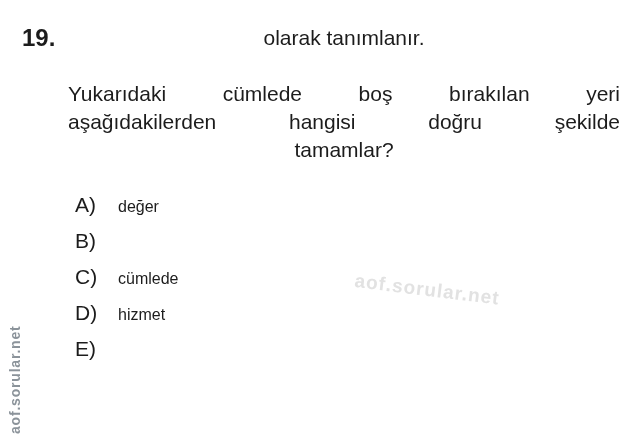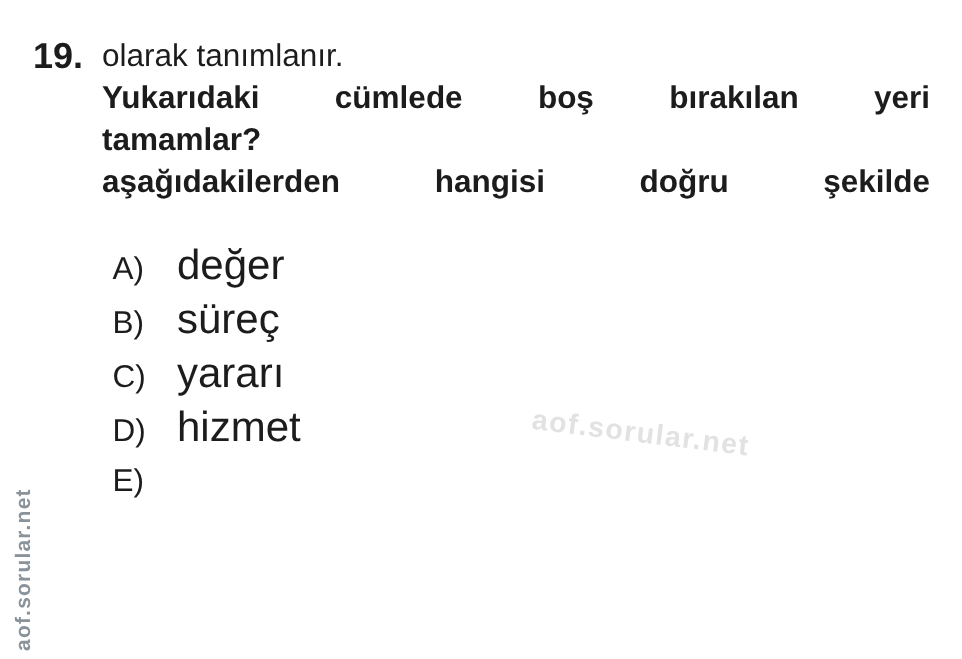--- a/index.html
+++ b/index.html
@@ -64,51 +64,52 @@
     font-weight: bold;
   }
 
   .qbody {
     width: 552px;
     font-size: 21px;
     line-height: 28px;
   }
 
   .line {
-    text-align: left;
+    text-align: center;
   }
 
   .line.just {
     text-align: justify;
     text-align-last: justify;
   }
 
   .prompt {
-    font-weight: bold;
+    margin-top: 28px;
+    font-weight: normal;
   }
 
   
   .options {
     margin-top: 27px;
     padding-left: 7px;
   }
 
   .option-row {
     display: flex;
     align-items: baseline;
     height: 36px;
   }
 
   .option-letter {
     width: 43px;
     font-size: 21px;
   }
 
   .option-text {
-    font-size: 28px;
+    font-size: 16px;
   }
 </style>
 </head>
 <body>
 
 <div class="page">
 
   <div class="watermark-center">aof.sorular.net</div>
 
   <div class="watermark-left">aof.sorular.net</div>
@@ -118,39 +119,38 @@
     <div class="qnum">19.</div>
 
     <div class="qbody">
 
       <div>
         <div class="line">olarak tanımlanır.</div>
       </div>
 
       <div class="prompt">
         <div class="line just">Yukarıdaki cümlede boş bırakılan yeri</div>
+        <div class="line just">aşağıdakilerden hangisi doğru şekilde</div>
         <div class="line">tamamlar?</div>
-        <div class="line just">aşağıdakilerden hangisi doğru şekilde</div>
       </div>
 
       <div class="options">
 
         <div class="option-row">
           <span class="option-letter">A)</span>
           <span class="option-text">değer</span>
         </div>
 
         <div class="option-row">
           <span class="option-letter">B)</span>
-          <span class="option-text">süreç</span>
         </div>
 
         <div class="option-row">
           <span class="option-letter">C)</span>
-          <span class="option-text">yararı</span>
+          <span class="option-text">cümlede</span>
         </div>
 
         <div class="option-row">
           <span class="option-letter">D)</span>
           <span class="option-text">hizmet</span>
         </div>
 
         <div class="option-row">
           <span class="option-letter">E)</span>
         </div>

